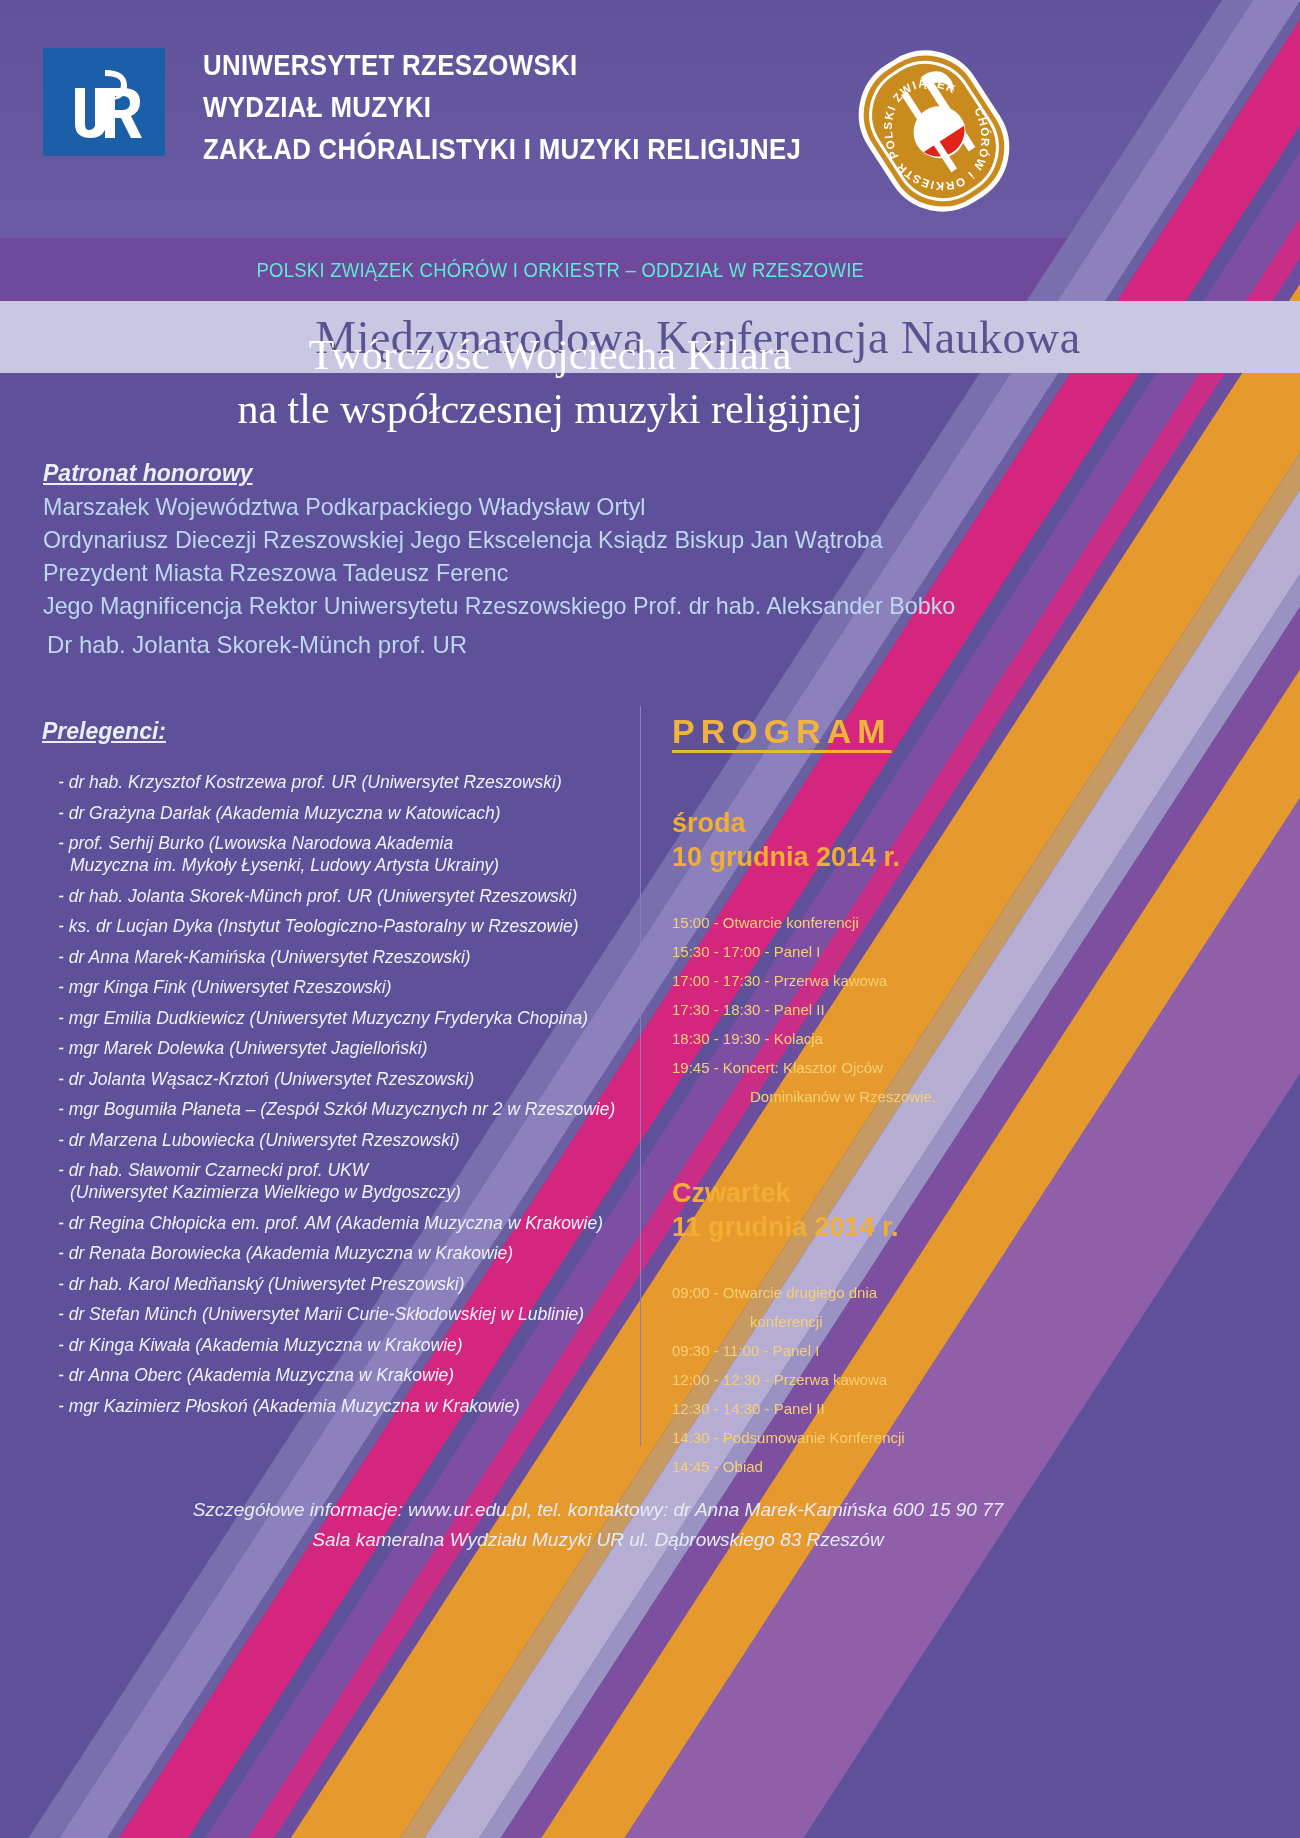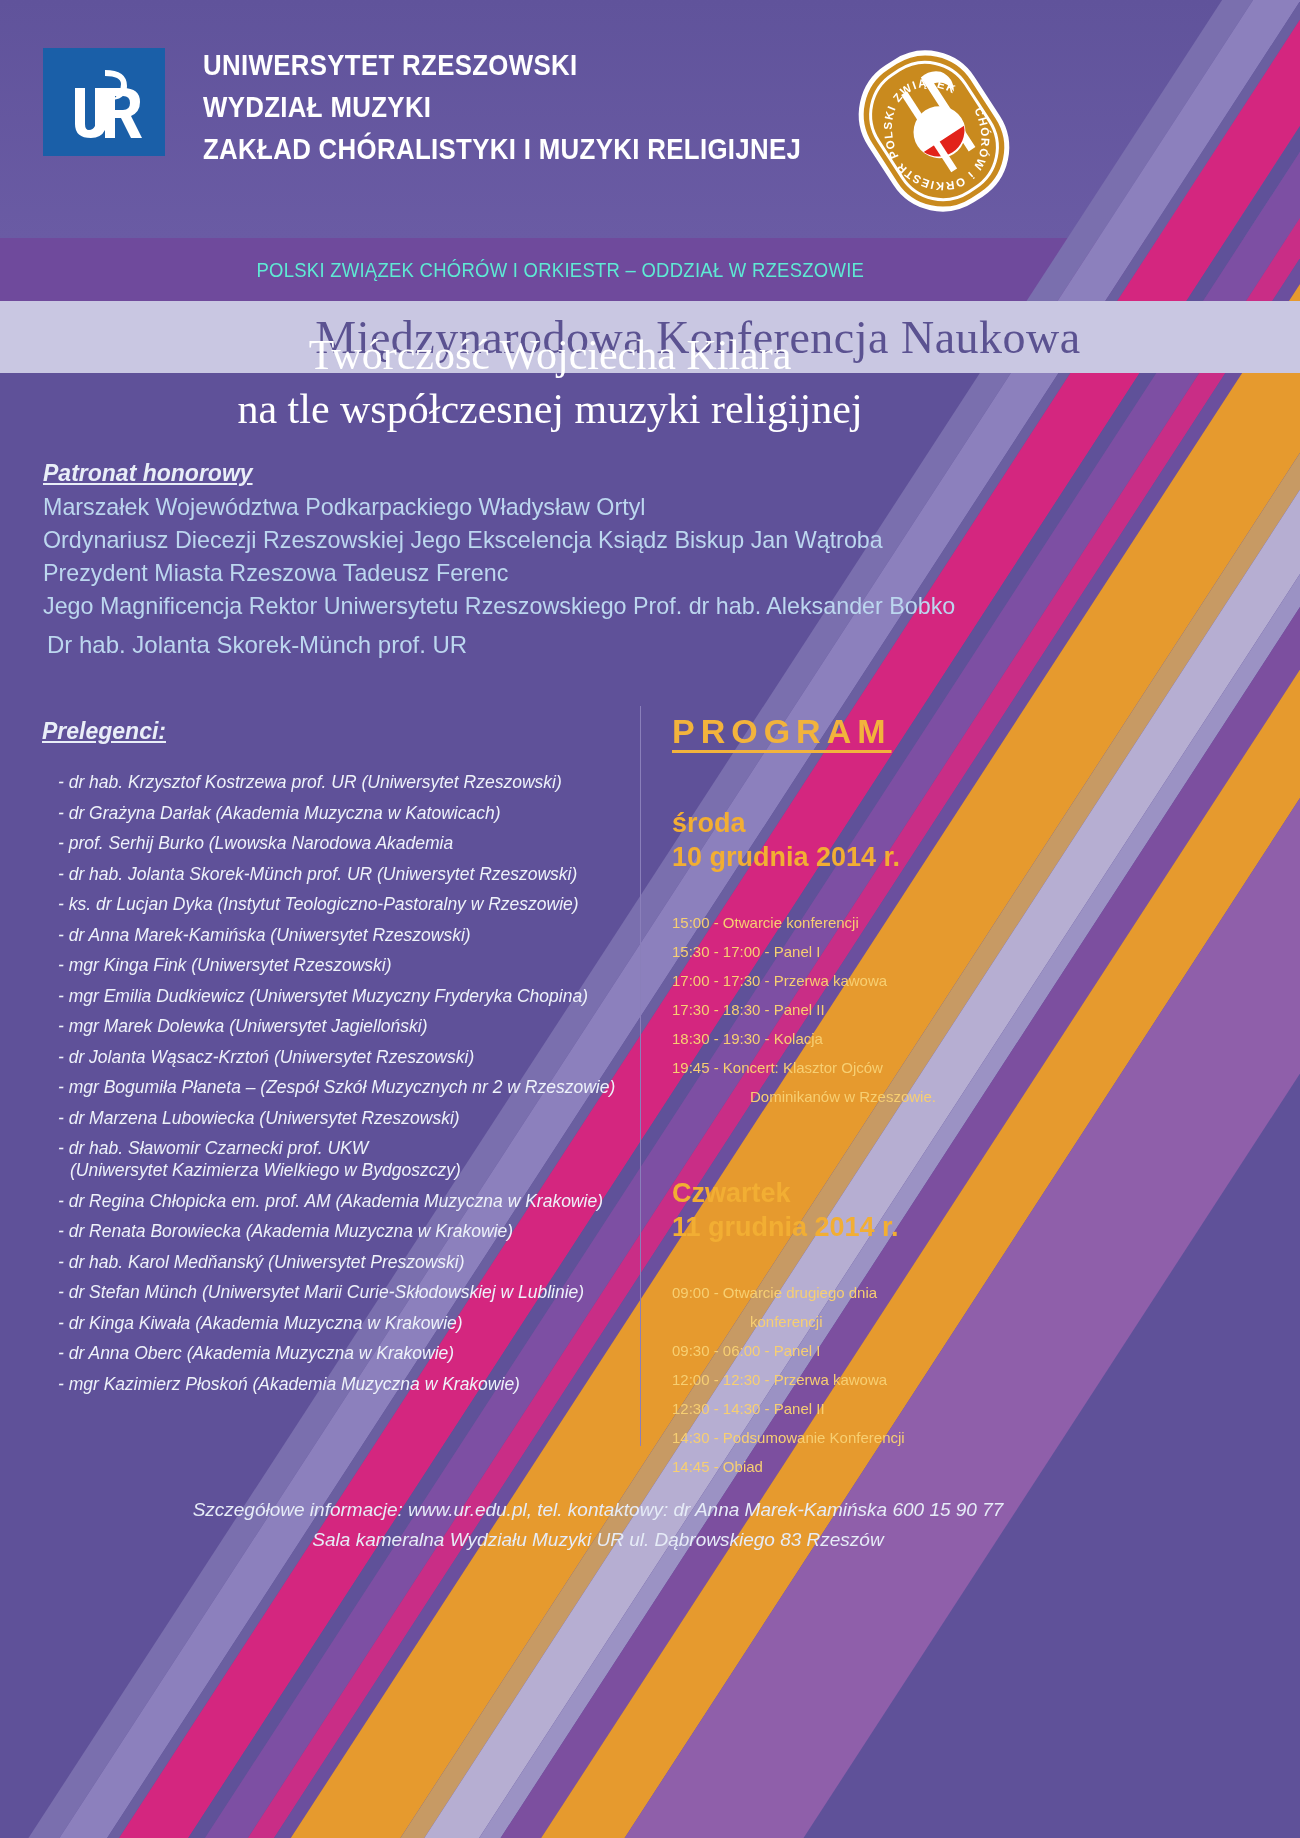--- a/index.html
+++ b/index.html
@@ -257,21 +257,21 @@
     <div class="name">Dr hab. Jolanta Skorek-Münch  prof. UR</div>
   </div>
 
   <div class="divider"></div>
 
   <div class="speakers">
     <div><span class="sp-head">Prelegenci: </span></div>
     <ul class="sp-list">
       <li><span>- dr hab. Krzysztof Kostrzewa prof. UR (Uniwersytet Rzeszowski)</span></li>
       <li><span>- dr Grażyna Darłak (Akademia Muzyczna w Katowicach)</span></li>
-      <li><span>- prof. Serhij Burko (Lwowska Narodowa Akademia</span></li>
+      <li><span>- prof. Serhij Burko (Lwowska Narodowa Akademia</span><span class="cont">Muzyczna im. Mykoły Łysenki, Ludowy Artysta Ukrainy)</span></li>
       <li><span>- dr hab. Jolanta Skorek-Münch prof. UR (Uniwersytet Rzeszowski)</span></li>
       <li><span>- ks. dr Lucjan Dyka (Instytut Teologiczno-Pastoralny w Rzeszowie)</span></li>
       <li><span>- dr Anna Marek-Kamińska (Uniwersytet Rzeszowski)</span></li>
       <li><span>- mgr Kinga Fink (Uniwersytet Rzeszowski)</span></li>
       <li><span>- mgr Emilia Dudkiewicz (Uniwersytet Muzyczny Fryderyka Chopina)</span></li>
       <li><span>- mgr Marek Dolewka (Uniwersytet Jagielloński)</span></li>
       <li><span>- dr Jolanta Wąsacz-Krztoń (Uniwersytet Rzeszowski)</span></li>
       <li><span>- mgr Bogumiła Płaneta – (Zespół Szkół Muzycznych nr 2 w Rzeszowie)</span></li>
       <li><span>- dr Marzena Lubowiecka (Uniwersytet Rzeszowski)</span></li>
       <li><span>- dr hab. Sławomir Czarnecki prof. UKW</span><span class="cont">(Uniwersytet Kazimierza Wielkiego w Bydgoszczy)</span></li>
@@ -301,21 +301,21 @@
         <li><span>18:30 - 19:30 - Kolacja</span></li>
         <li><span>19:45 - Koncert: Klasztor Ojców</span><span class="cont2">Dominikanów w Rzeszowie.</span></li>
       </ul>
     </div>
 
     <div class="day" style="margin-top:66px;">
       <div class="day-name">Czwartek</div>
       <div class="day-date">11 grudnia 2014 r.</div>
       <ul class="sched" style="margin-top:34px;">
         <li><span>09:00 - Otwarcie drugiego dnia</span><span class="cont2">konferencji</span></li>
-        <li><span>09:30 - 06:00 - Panel I</span></li>
+        <li><span>09:30 - 11:00 - Panel I</span></li>
         <li><span>12:00 - 12:30 - Przerwa kawowa</span></li>
         <li><span>12:30 - 14:30 - Panel II</span></li>
         <li><span>14:30 - Podsumowanie Konferencji</span></li>
         <li><span>14:45 - Obiad</span></li>
       </ul>
     </div>
   </div>
 
   <div class="footer">
     <div>Szczegółowe informacje: www.ur.edu.pl, tel. kontaktowy: dr Anna Marek-Kamińska 600 15 90 77</div>

